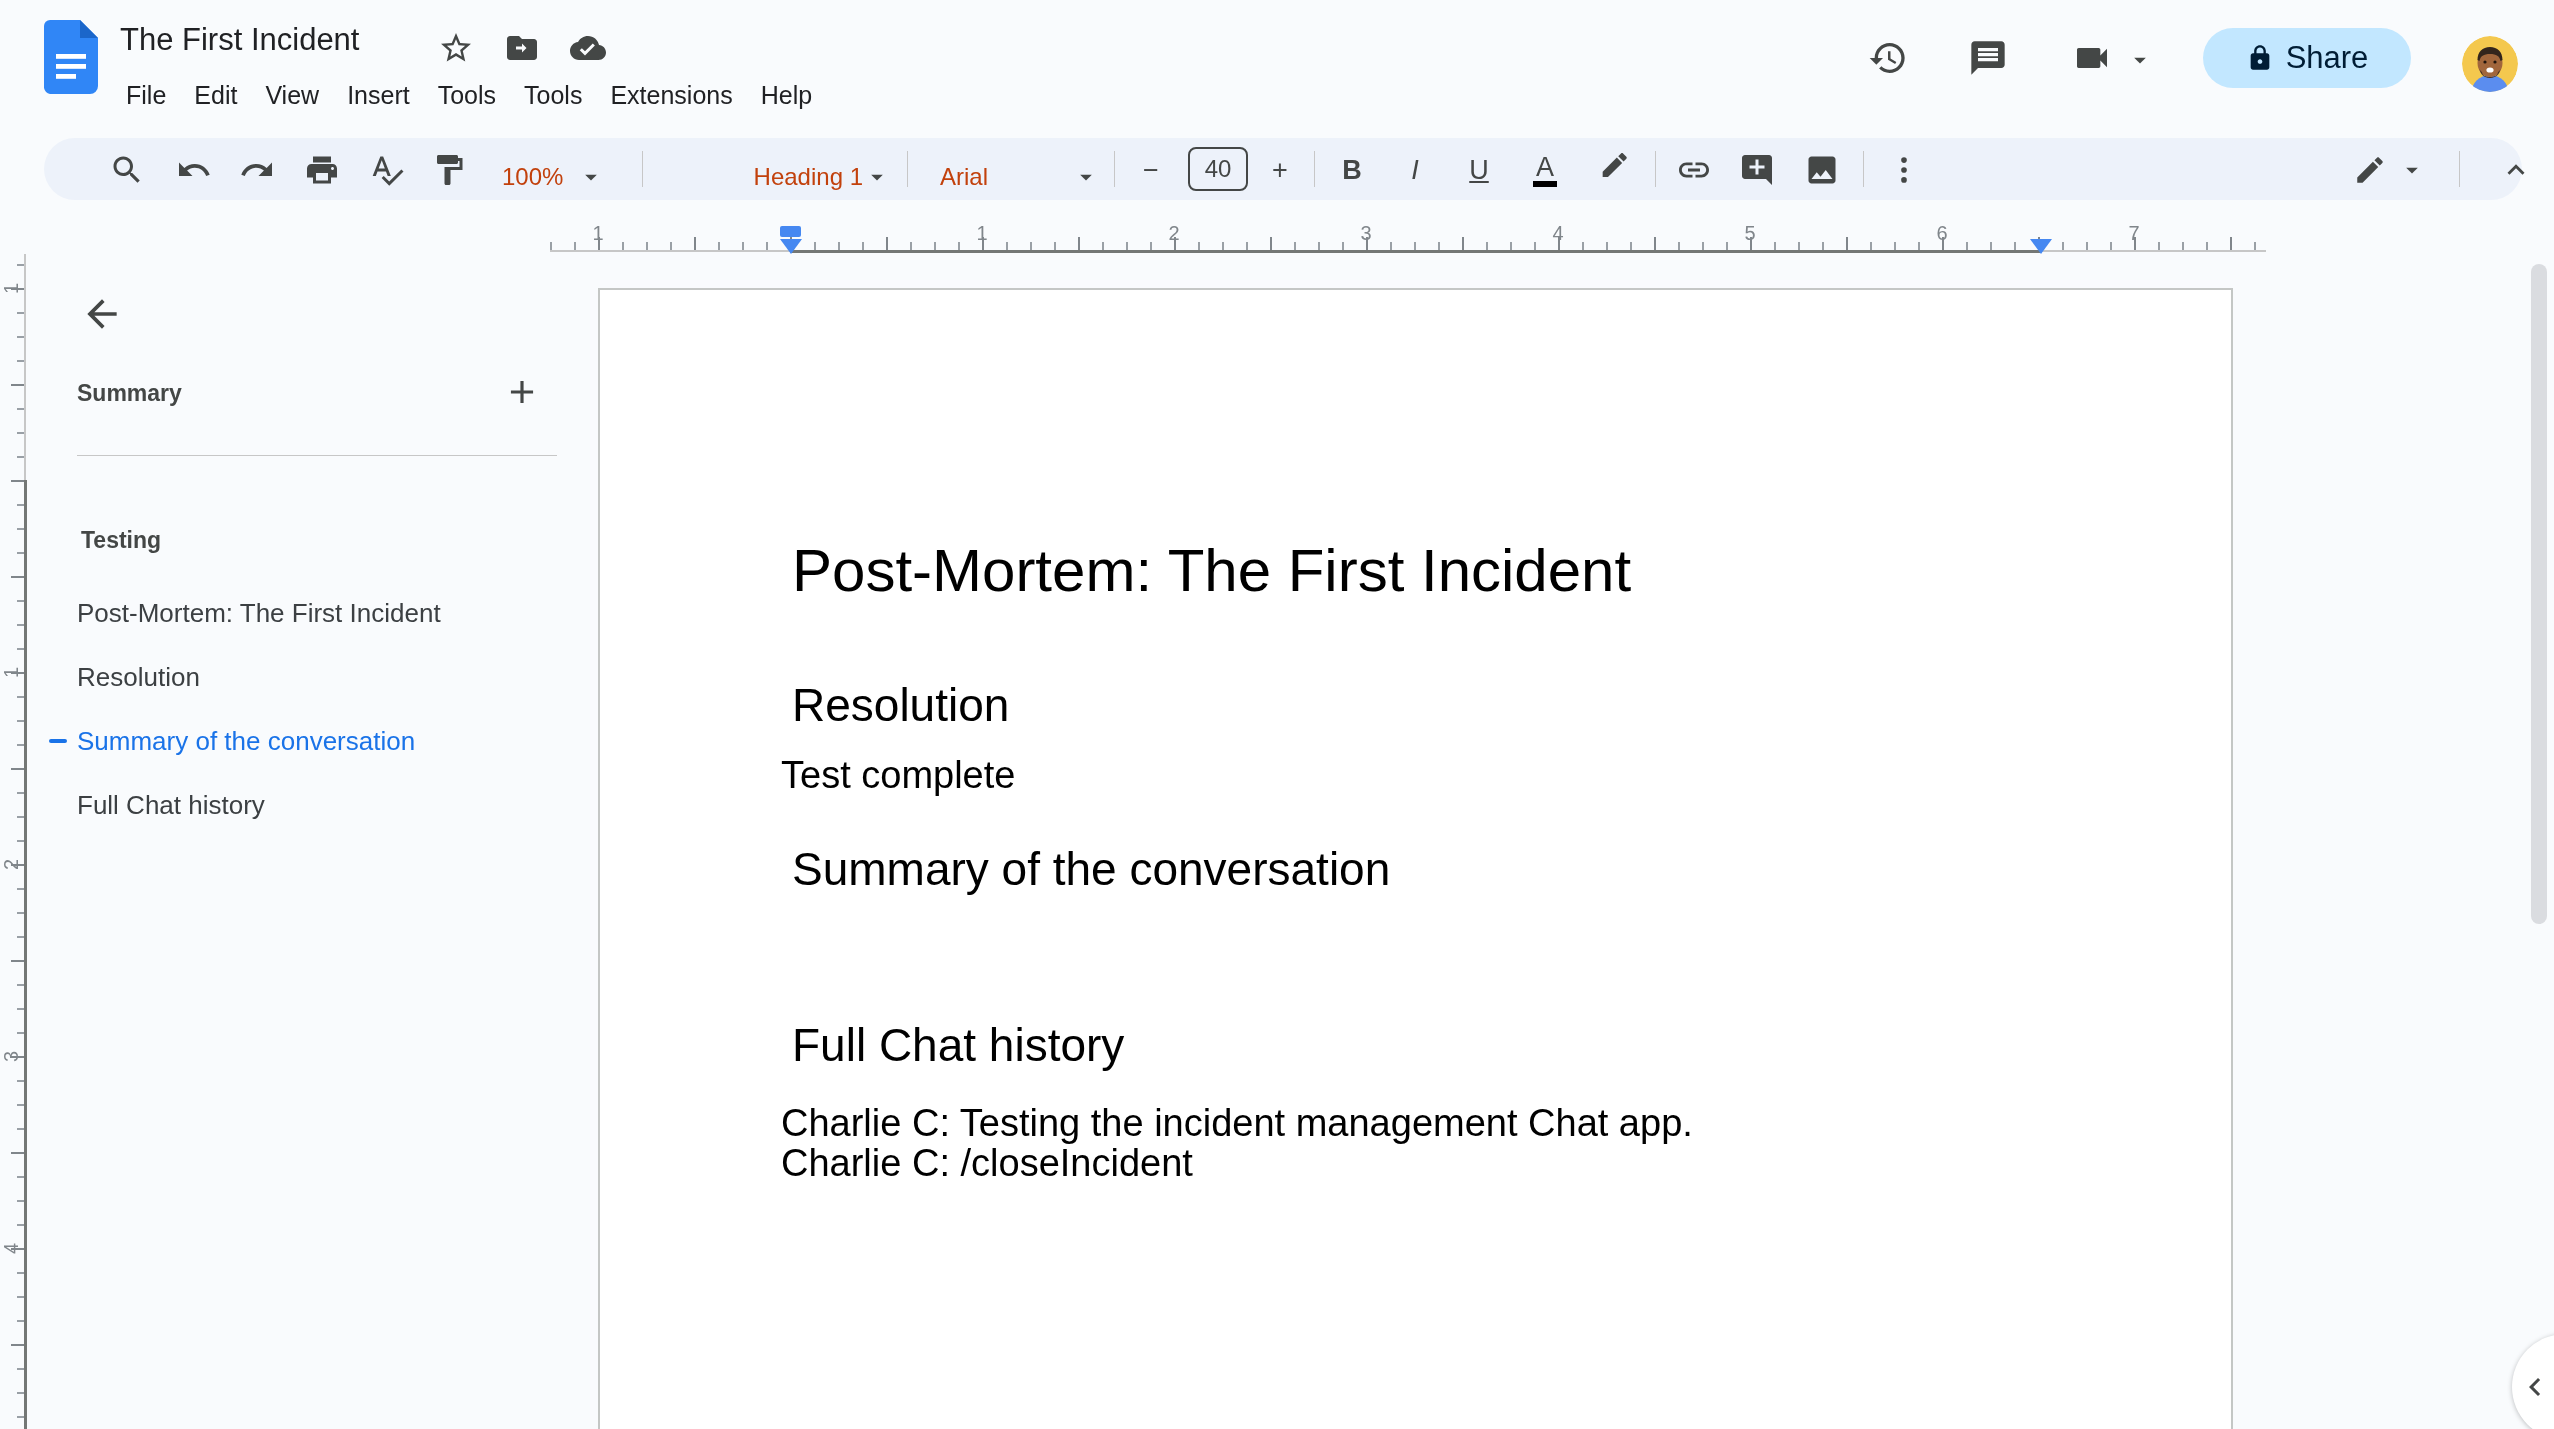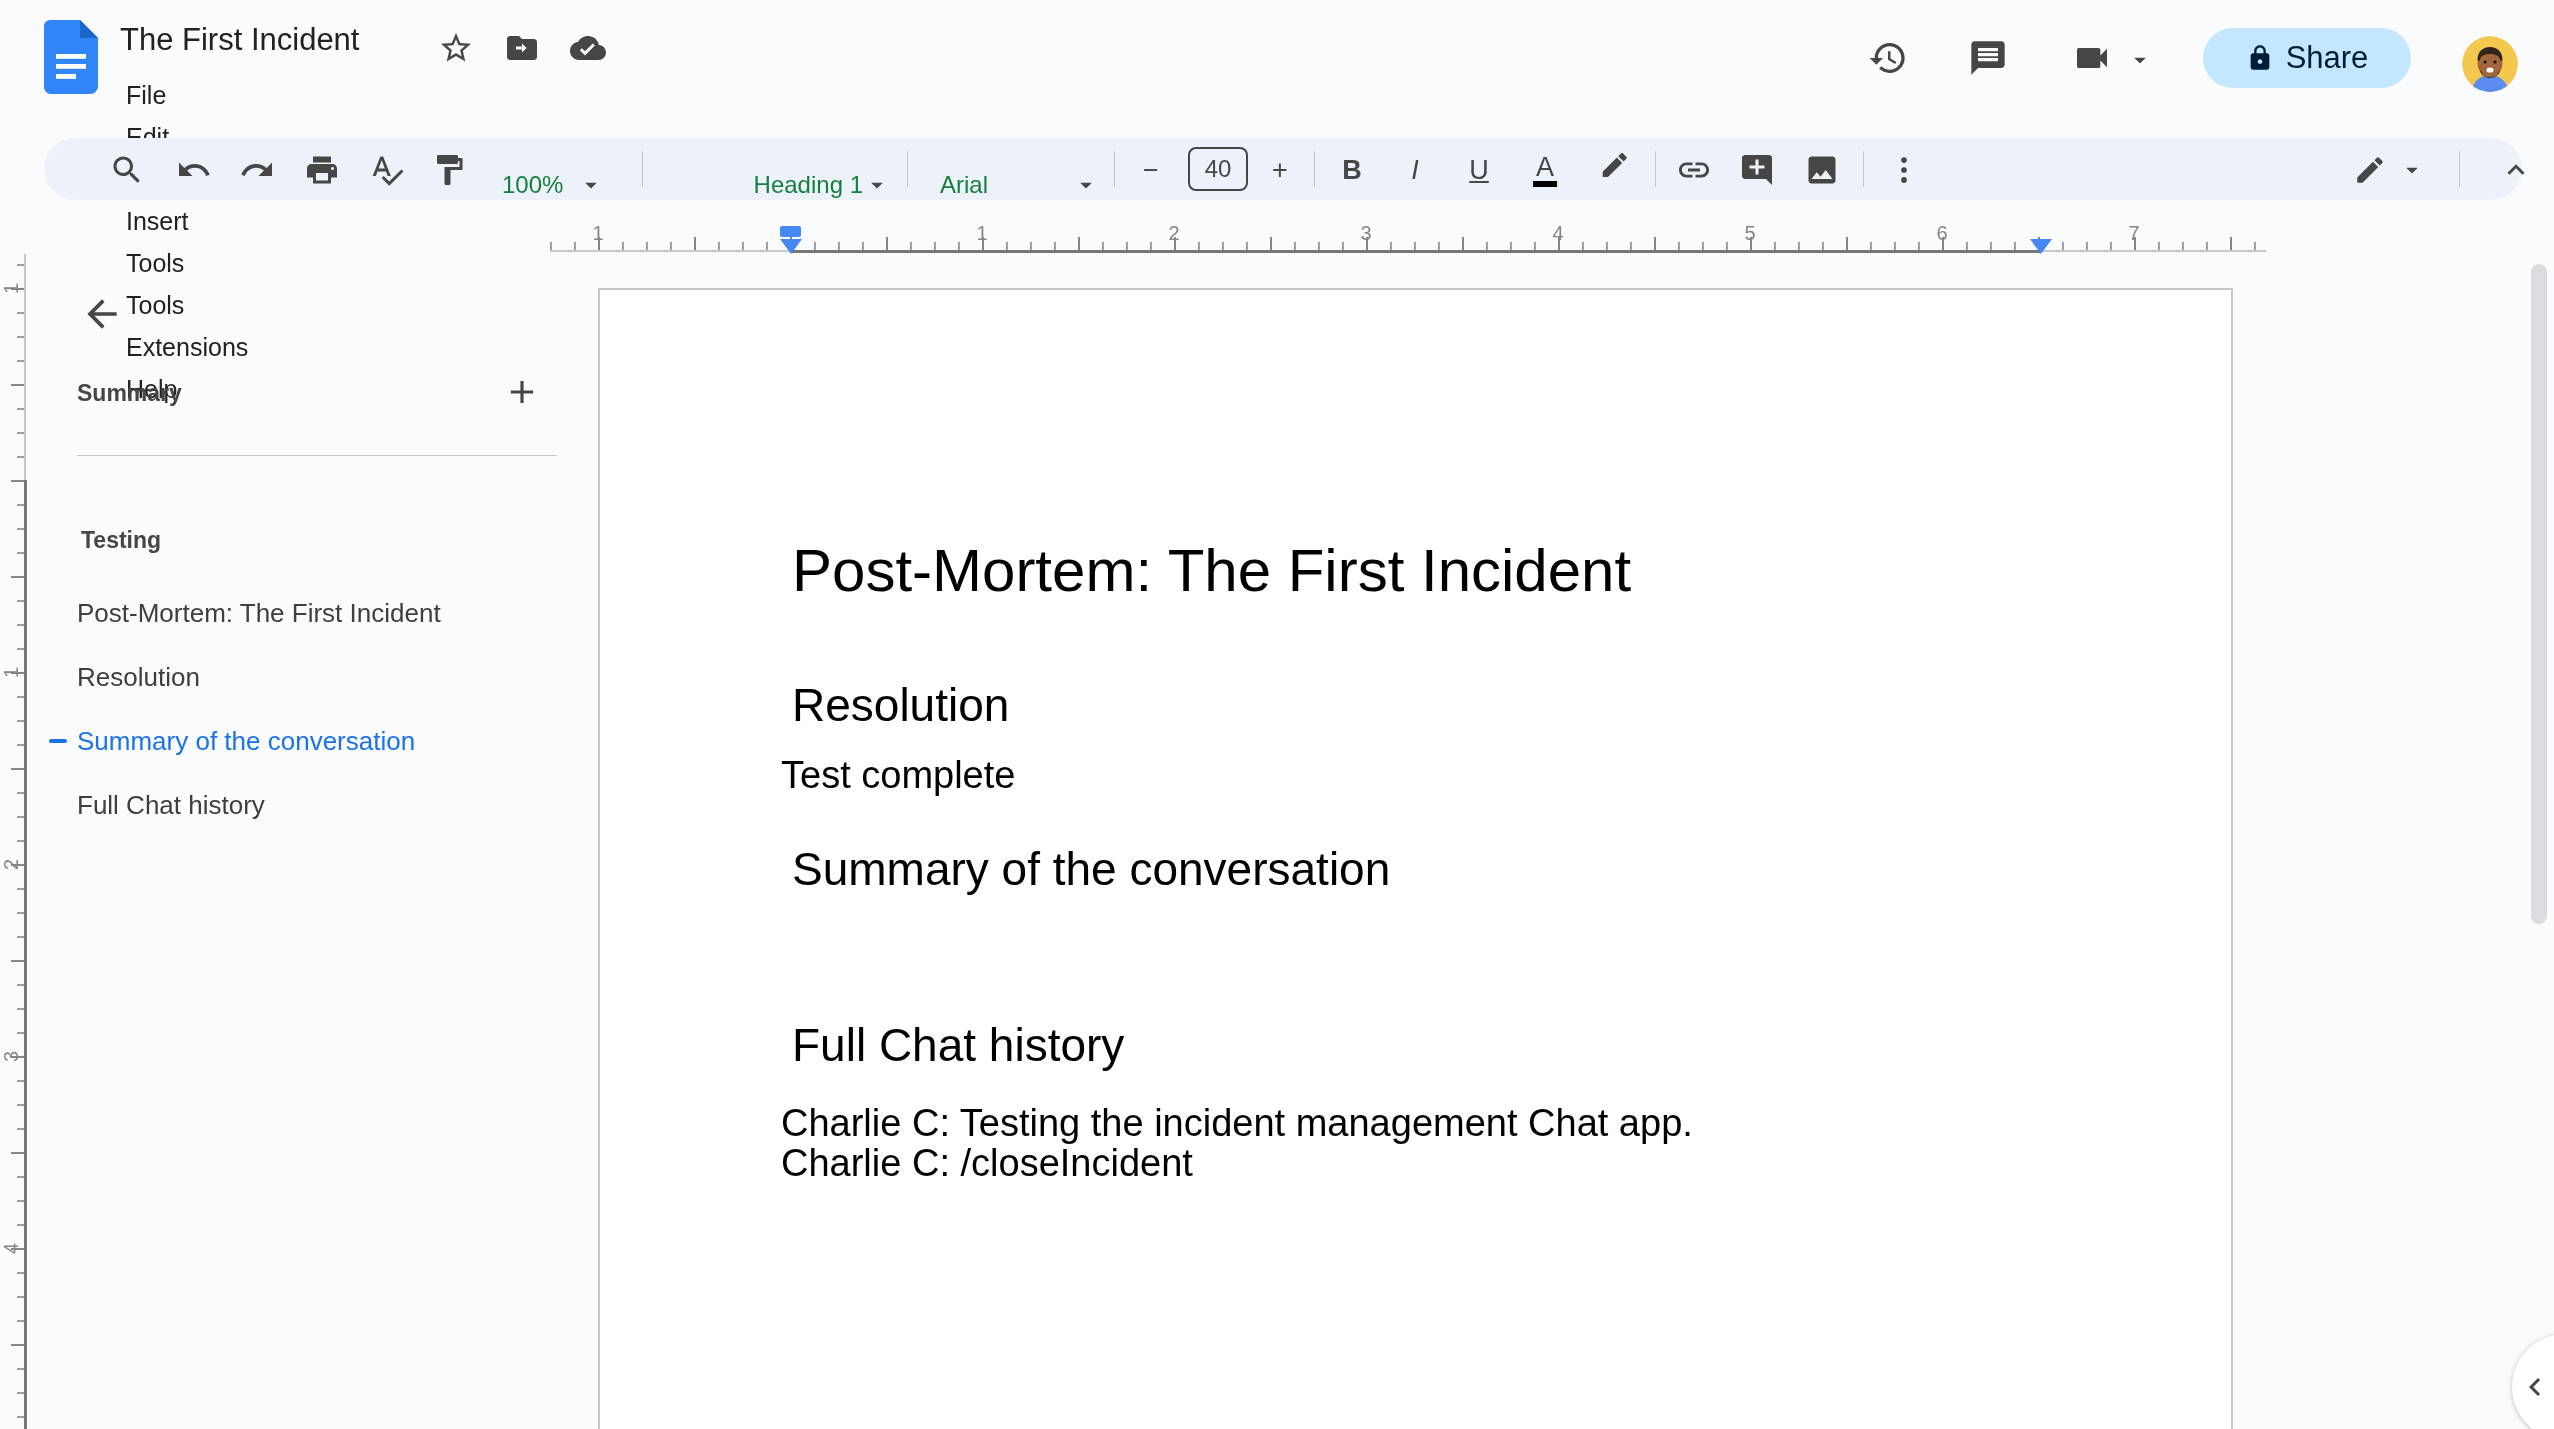--- a/index.html
+++ b/index.html
@@ -10,32 +10,32 @@
     font-family:"Liberation Sans","DejaVu Sans",sans-serif;
     color:#202124;
     -webkit-font-smoothing:antialiased;
   }
   .abs { position:absolute; }
   svg.mi { display:block; fill:#444746; }
   
   .docs-icon { left:44px; top:20px; width:54px; height:74px; }
   .doc-title { left:120px; top:22px; font-size:31px; color:#202124; white-space:nowrap; }
   .title-icon { top:30px; width:36px; height:36px; cursor:pointer; }
-  .menubar { left:112px; top:74px; height:42px; display:flex;flex-direction:column; }
+  .menubar { left:112px; top:74px; height:42px; display:flex; }
   .menu-item { font-size:25px; color:#202124; padding:4px 14px; border-radius:8px; cursor:pointer; line-height:34px; }
   .topbtn { width:40px; height:40px; top:38px; cursor:pointer; }
   .share-btn { left:2203px; top:28px; width:208px; height:60px; border-radius:30px;
     background:#c2e7ff; display:flex; align-items:center; justify-content:center; gap:12px; cursor:pointer; }
   .share-btn span { font-size:31px; font-weight:500; color:#001d35; }
   .avatar { left:2462px; top:36px; width:56px; height:56px; border-radius:50%; overflow:hidden; cursor:pointer; }
   
   .toolbar { left:44px; top:138px; width:2478px; height:62px; background:#edf2fa; border-radius:31px; }
   .tb { position:absolute; top:12px; width:40px; height:40px; display:flex; align-items:center; justify-content:center; border-radius:6px; cursor:pointer; }
   .tb-sep { position:absolute; top:13px; width:1px; height:36px; background:#c7c7c7; }
-  .tb-label { position:absolute; top:16px; height:62px; display:flex; align-items:center; font-size:24px; color:#15803d; cursor:pointer; }
+  .tb-label { position:absolute; top:8px; height:62px; display:flex; align-items:center; font-size:24px; color:#c2410c; cursor:pointer; }
   .glyph { font-size:27px; color:#444746; }
   .size-box { position:absolute; left:1144px; top:9px; width:60px; height:44px; border:2px solid #444746; border-radius:8px;
     display:flex; align-items:center; justify-content:center; font-size:24px; color:#444746; cursor:text; }
   
   .ruler-num { position:absolute; top:222px; width:24px; text-align:center; font-size:20px; color:#80868b; }
   .hticks-minor { left:550px; top:242px; width:1706px; height:9px;
     background:repeating-linear-gradient(to right,#9aa0a6 0 2px,transparent 2px 24px); }
   .hticks-major { left:598px; top:237px; width:1658px; height:14px;
     background:repeating-linear-gradient(to right,#80868b 0 2px,transparent 2px 96px); }
   .hrule-line-light { left:550px; top:250px; width:1716px; height:2px; background:#c7c7c7; }

